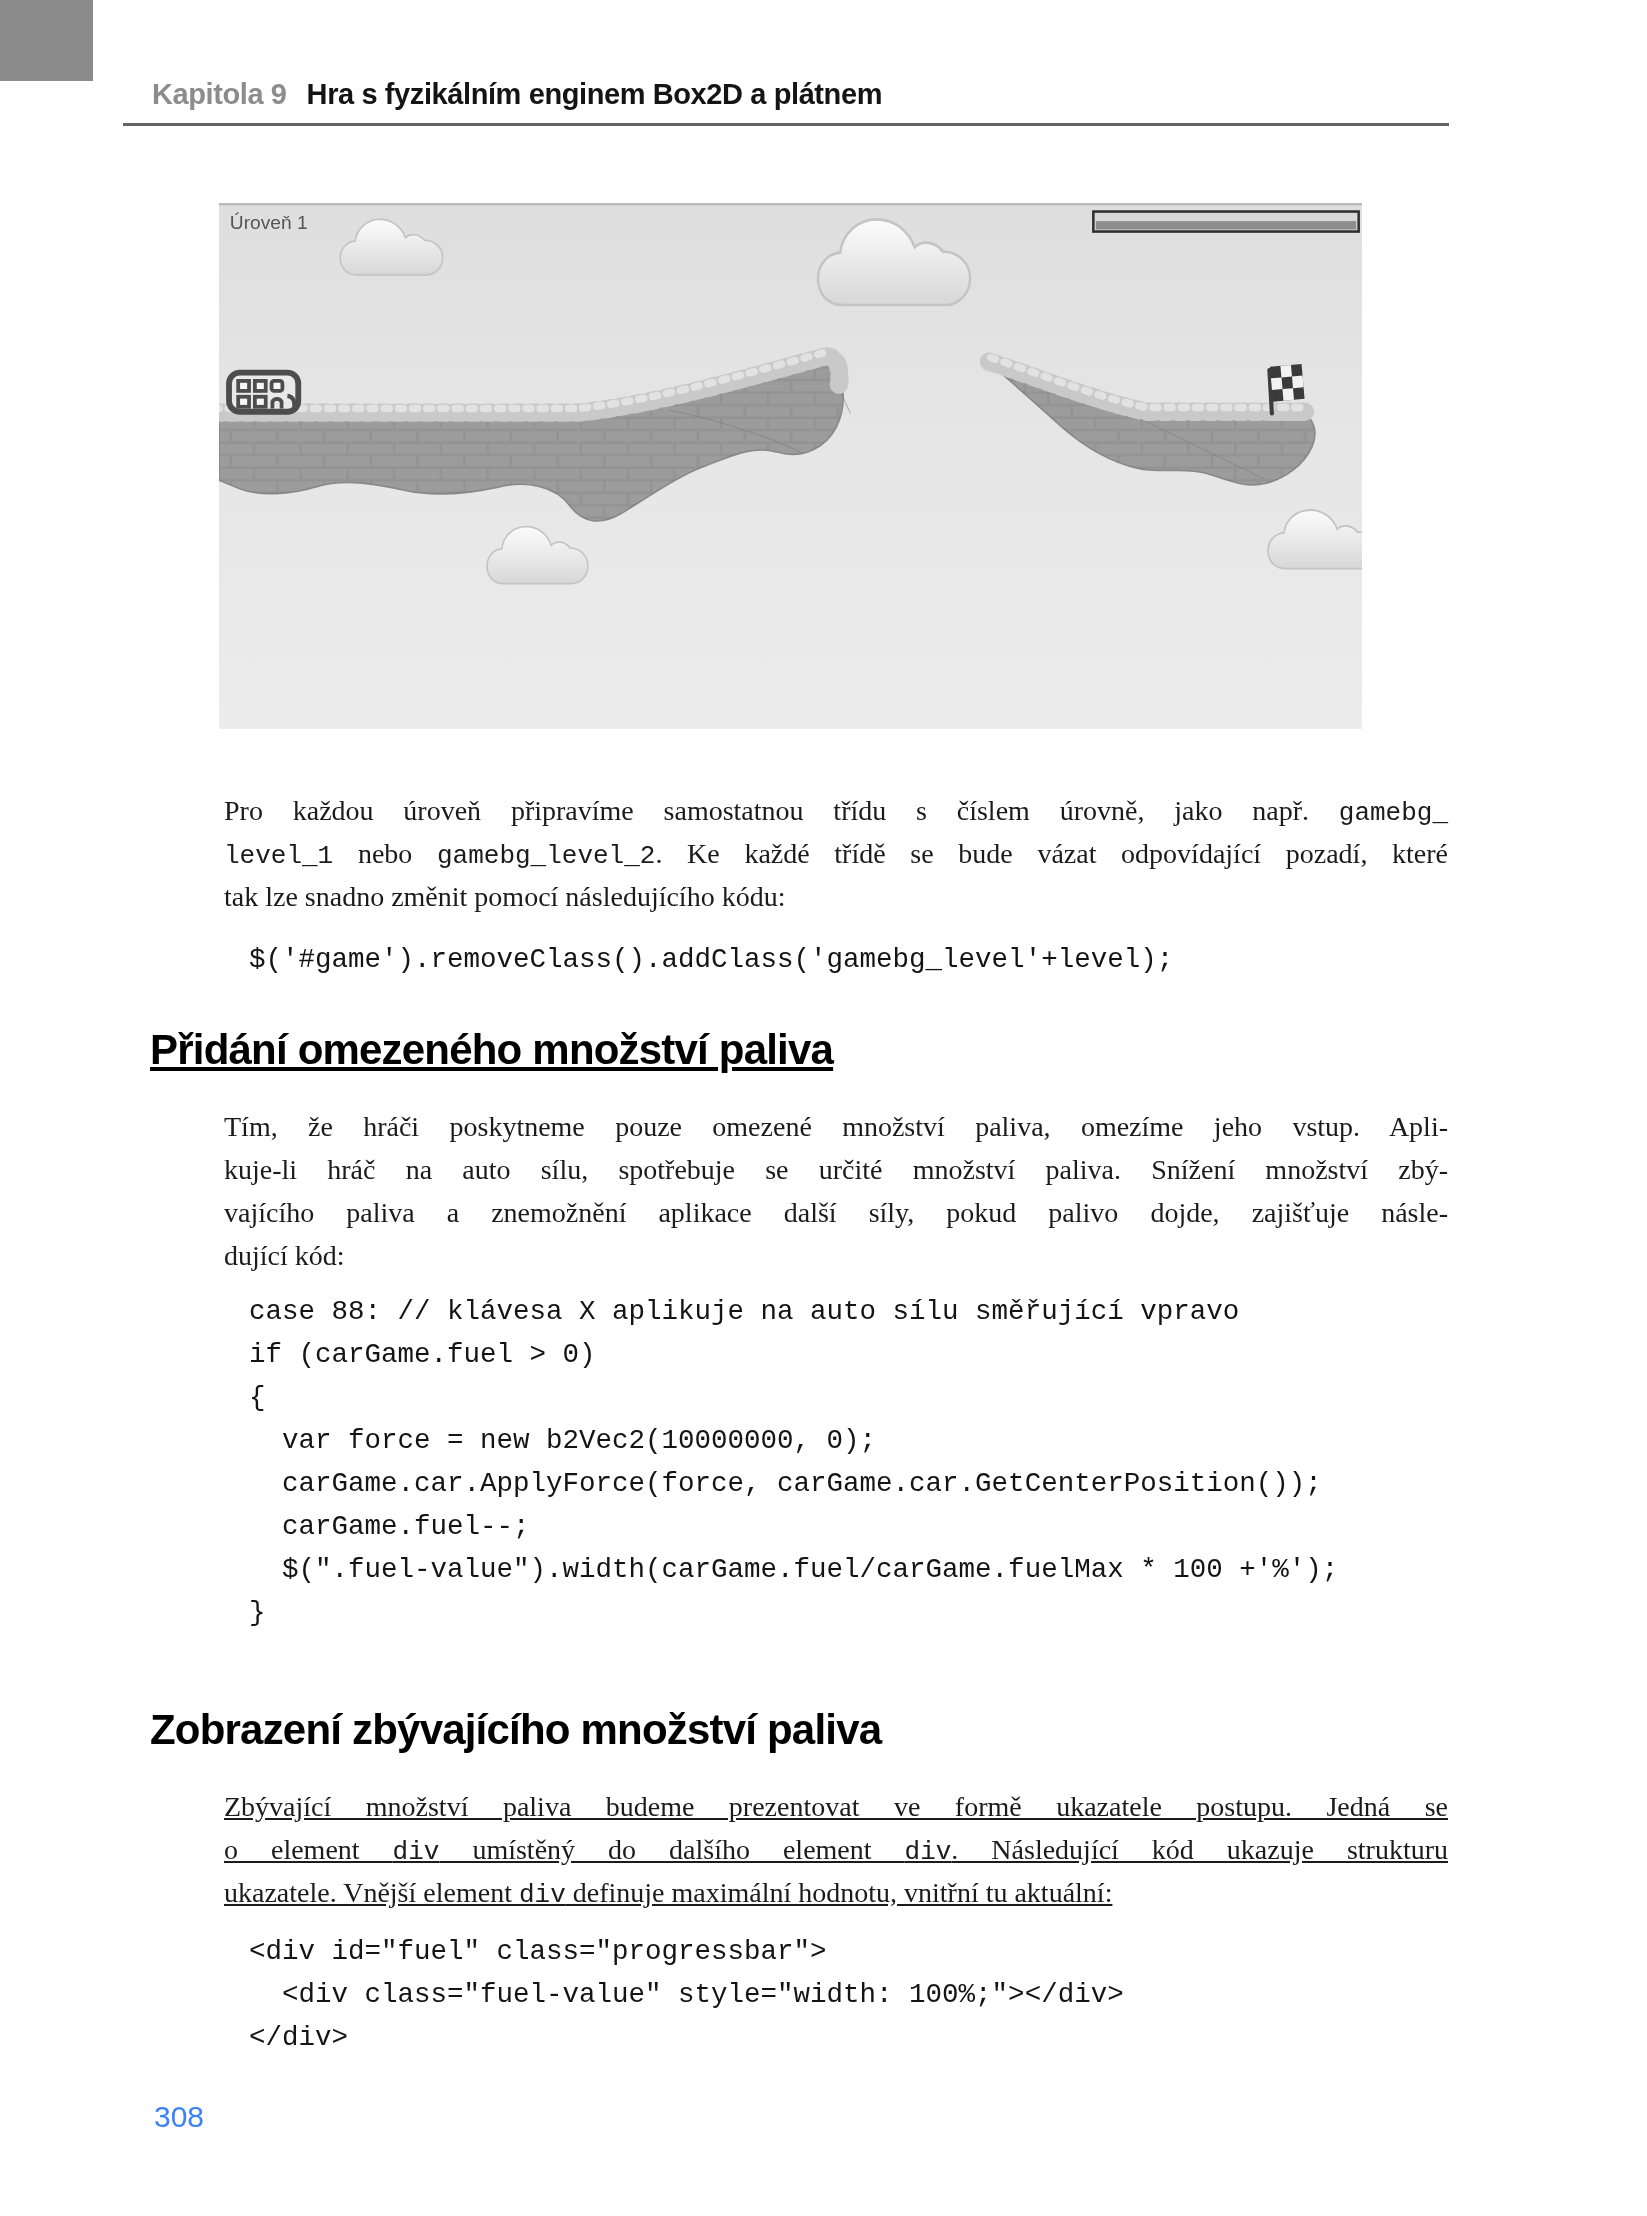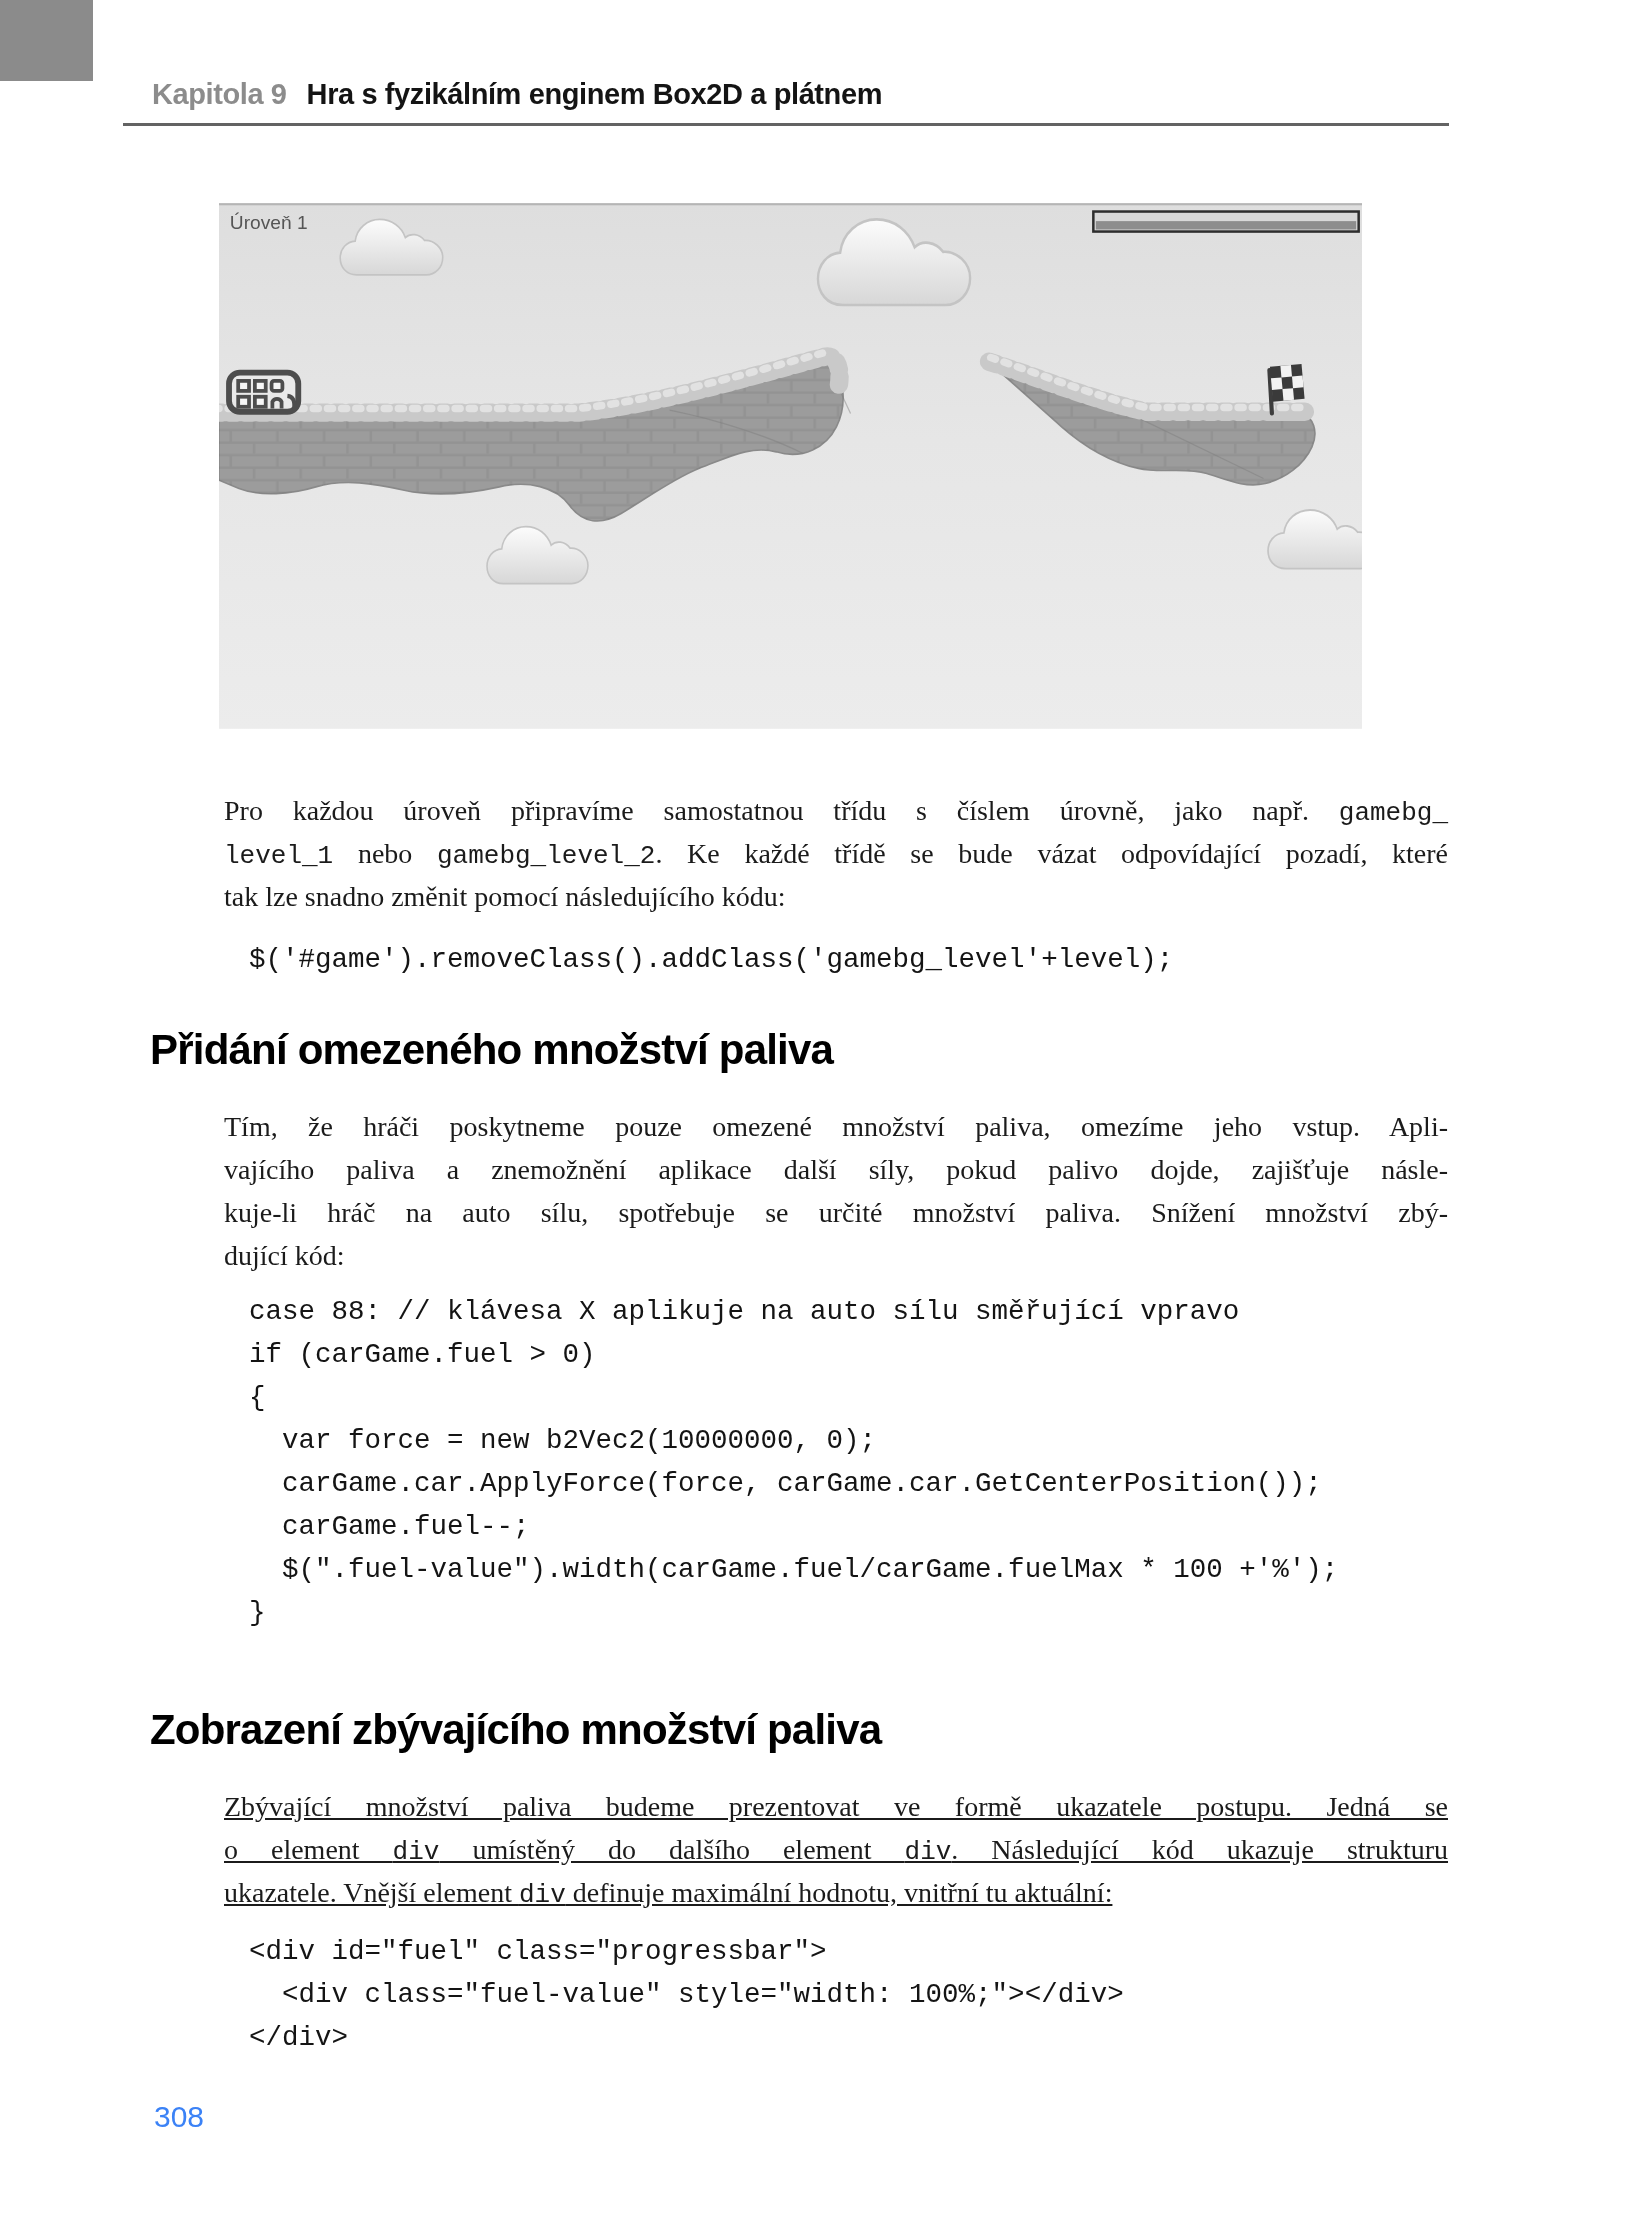--- a/index.html
+++ b/index.html
@@ -129,26 +129,26 @@
   <div class="para" style="left:224px;top:782px;">
       <div class="line"><span class="t">Pro každou úroveň připravíme samostatnou třídu s číslem úrovně, jako např. </span><span class="c">gamebg_</span></div>
       <div class="line"><span class="c">level_1</span><span class="t"> nebo </span><span class="c">gamebg_level_2</span><span class="t">. Ke každé třídě se bude vázat odpovídající pozadí, které</span></div>
       <div class="line last"><span class="t">tak lze snadno změnit pomocí následujícího kódu:</span></div>
     </div>
 
   <div class="codeblock" style="left:249px;top:938px;">
       <div class="cl">$('#game').removeClass().addClass('gamebg_level'+level);</div>
     </div>
 
-  <div class="h" style="left:150px;top:1026px;">Přidání omezeného množství paliva</div>
+  <div class="h" style="left:150px;top:1026px;text-decoration:underline;">Přidání omezeného množství paliva</div>
 
   <div class="para" style="left:224px;top:1098px;">
       <div class="line"><span class="t">Tím, že hráči poskytneme pouze omezené množství paliva, omezíme jeho vstup. Apli-</span></div>
+      <div class="line"><span class="t">kuje-li hráč na auto sílu, spotřebuje se určité množství paliva. Snížení množství zbý-</span></div>
       <div class="line"><span class="t">vajícího paliva a znemožnění aplikace další síly, pokud palivo dojde, zajišťuje násle-</span></div>
-      <div class="line"><span class="t">kuje-li hráč na auto sílu, spotřebuje se určité množství paliva. Snížení množství zbý-</span></div>
       <div class="line last"><span class="t">dující kód:</span></div>
     </div>
 
   <div class="codeblock" style="left:249px;top:1290px;">
       <div class="cl">case 88: // klávesa X aplikuje na auto sílu směřující vpravo</div>
       <div class="cl">if (carGame.fuel &gt; 0)</div>
       <div class="cl">{</div>
       <div class="cl">  var force = new b2Vec2(10000000, 0);</div>
       <div class="cl">  carGame.car.ApplyForce(force, carGame.car.GetCenterPosition());</div>
       <div class="cl">  carGame.fuel--;</div>

